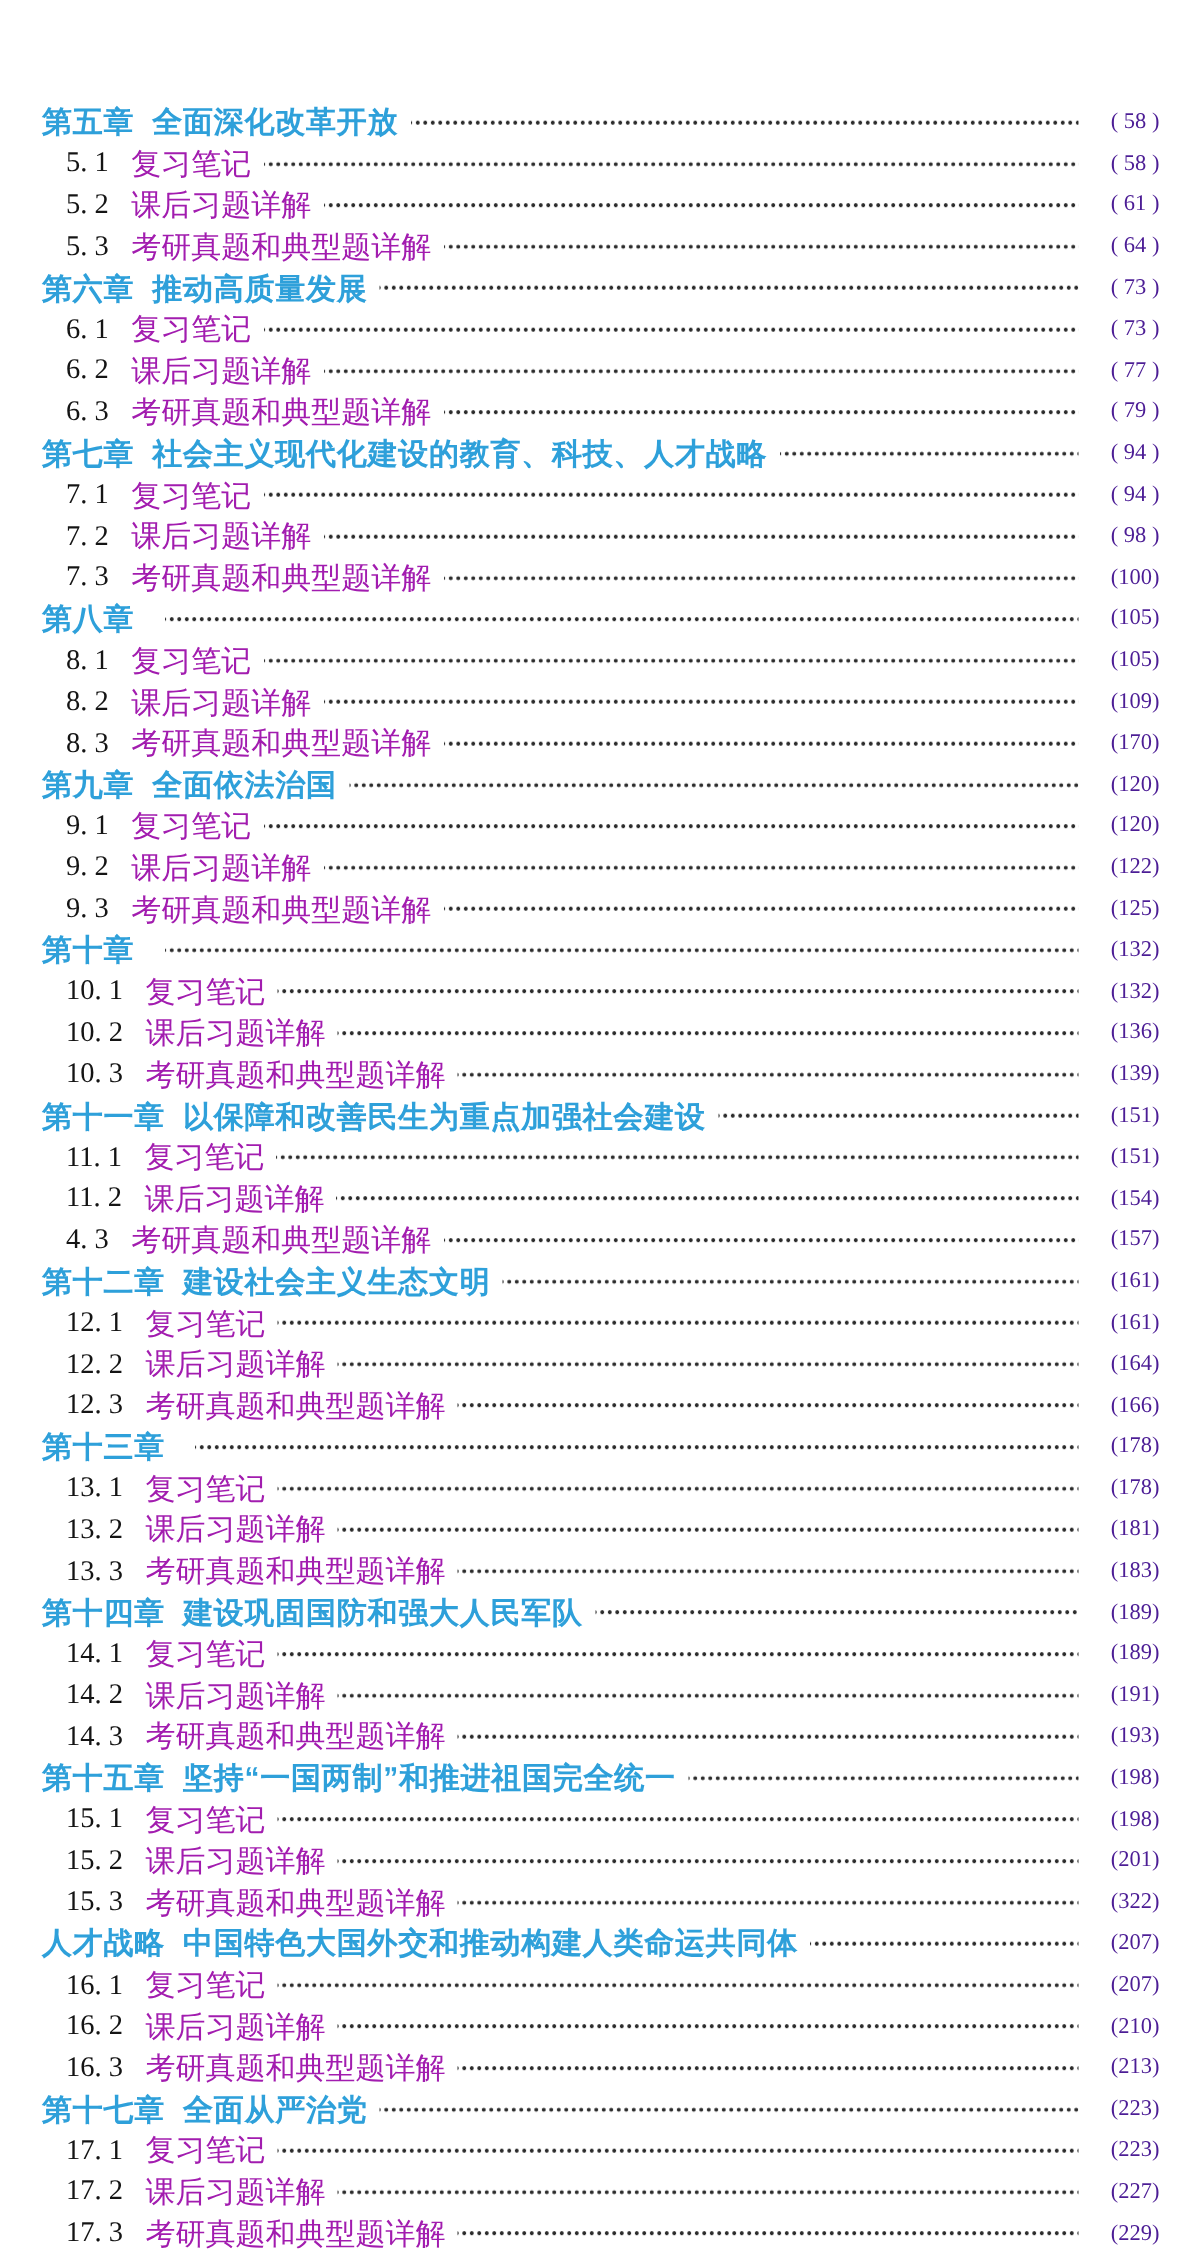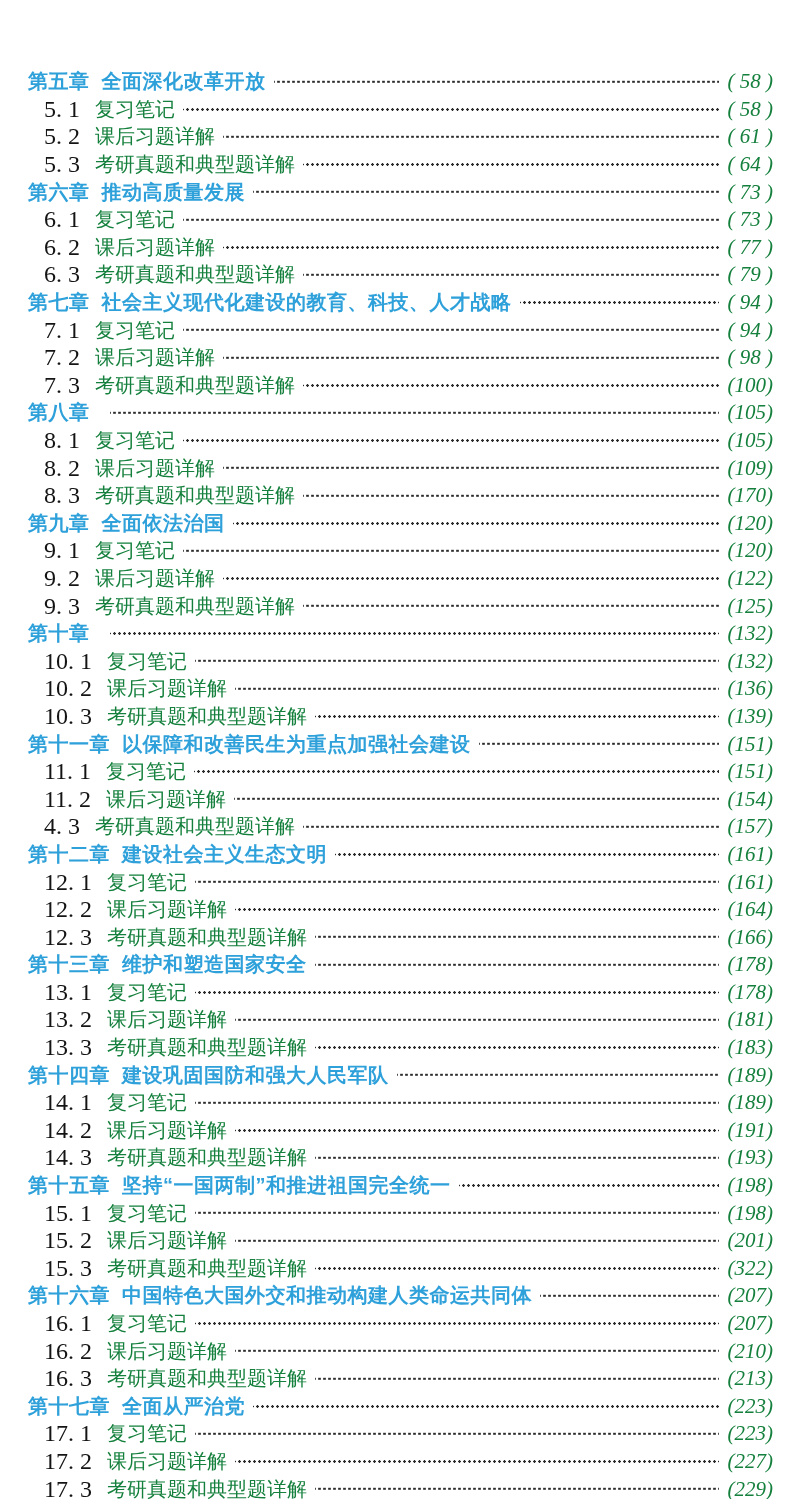--- a/index.html
+++ b/index.html
@@ -40,50 +40,49 @@
     flex: 0 0 auto;
     letter-spacing: 0.5px;
   }
   
   .section-row {
     margin-left: 16px;
     font-size: 20px;
   }
   .sec-num {
     font-family: "Liberation Serif", "DejaVu Serif", serif;
-    font-size: 24px;
+    font-size: 19px;
     margin-right: 15px;
     flex: 0 0 auto;
     color: #141414;
   }
   .sec-title {
     flex: 0 0 auto;
-    color: #15803d;
+    color: #a21caf;
   }
   
   .leader {
     flex: 1 1 0;
     align-self: stretch;
     margin: 0 8px;
     min-width: 12px;
     background-image: radial-gradient(circle, #2b2b2b 1.05px, rgba(0,0,0,0) 1.5px);
     background-size: 5px 100%;
     background-repeat: repeat-x;
     background-position: 2px center;
   }
   .pagenum {
     flex: 0 0 auto;
     font-family: "Liberation Serif", "DejaVu Serif", serif;
-    font-size: 21px;
+    font-size: 15px;
     font-weight: 400;
-    color: #15803d;
+    color: #4c1d95;
     min-width: 46px;
     text-align: right;
     white-space: pre;
-    font-style: italic;
   }
 </style>
 </head>
 <body>
 
 <div id="toc">
   <div class="row chapter-row">
     <span class="ch-label">第五章</span>
     <span class="ch-title">全面深化改革开放</span>
     <span class="leader"></span>
@@ -300,21 +299,20 @@
 
   <div class="row section-row">
     <span class="sec-num">12. 3</span>
     <span class="sec-title">考研真题和典型题详解</span>
     <span class="leader"></span>
     <span class="pagenum sec-page">(166)</span>
   </div>
 
   <div class="row chapter-row">
     <span class="ch-label">第十三章</span>
-    <span class="ch-title">维护和塑造国家安全</span>
     <span class="leader"></span>
     <span class="pagenum ch-page">(178)</span>
   </div>
 
   <div class="row section-row">
     <span class="sec-num">13. 1</span>
     <span class="sec-title">复习笔记</span>
     <span class="leader"></span>
     <span class="pagenum sec-page">(178)</span>
   </div>
@@ -383,21 +381,21 @@
   </div>
 
   <div class="row section-row">
     <span class="sec-num">15. 3</span>
     <span class="sec-title">考研真题和典型题详解</span>
     <span class="leader"></span>
     <span class="pagenum sec-page">(322)</span>
   </div>
 
   <div class="row chapter-row">
-    <span class="ch-label">第十六章</span>
+    <span class="ch-label">人才战略</span>
     <span class="ch-title">中国特色大国外交和推动构建人类命运共同体</span>
     <span class="leader"></span>
     <span class="pagenum ch-page">(207)</span>
   </div>
 
   <div class="row section-row">
     <span class="sec-num">16. 1</span>
     <span class="sec-title">复习笔记</span>
     <span class="leader"></span>
     <span class="pagenum sec-page">(207)</span>

